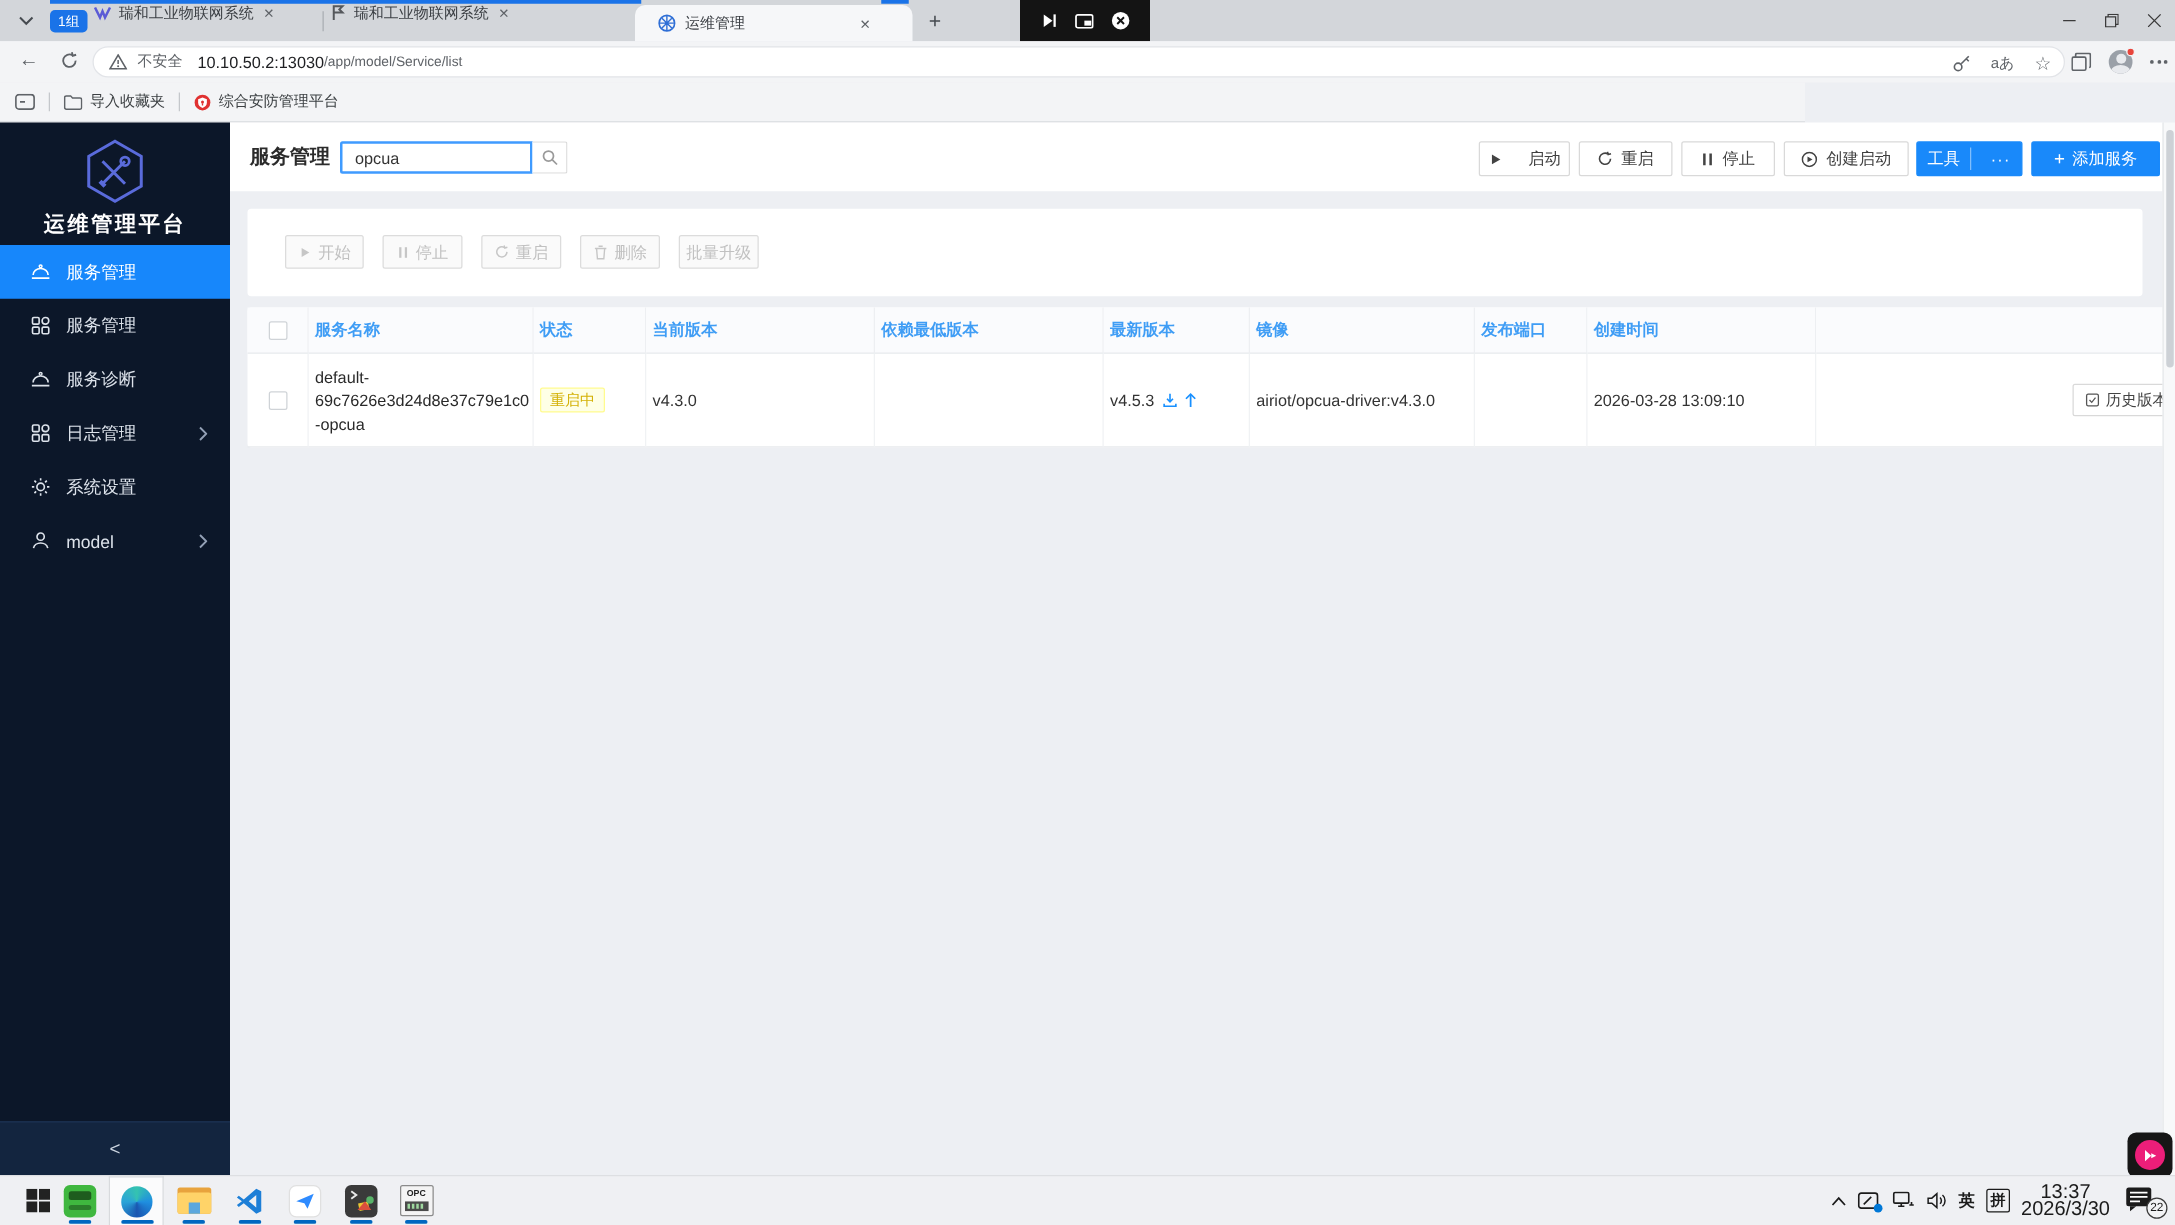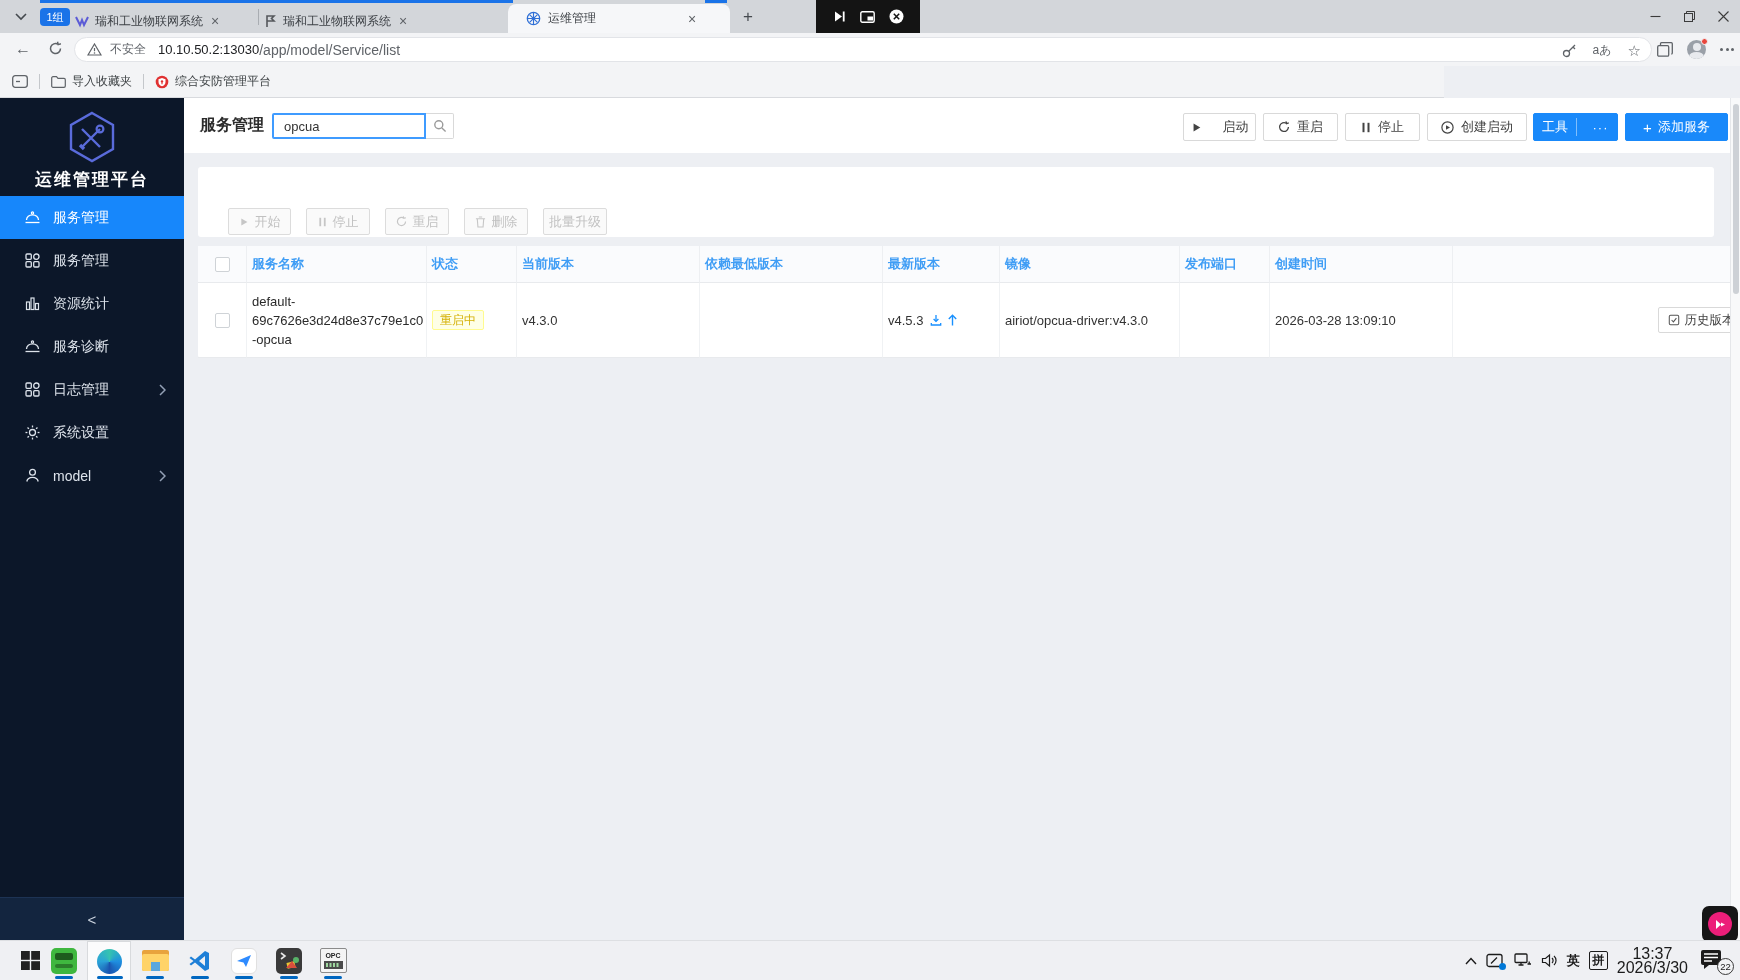--- a/index.html
+++ b/index.html
@@ -5,36 +5,36 @@
 * { margin:0; padding:0; box-sizing:border-box; }
 body { font-family:"Liberation Sans","DejaVu Sans",sans-serif; }
 .screen { position:relative; width:1740px; height:980px; overflow:hidden; background:#edeff3; }
 .abs { position:absolute; }
 
 
 .tabbar { position:absolute; left:0; top:0; width:1740px; height:33px; background:#d3d6da; }
 .tab-search { position:absolute; left:8px; top:4px; width:26px; height:25px; border-radius:6px; display:flex; align-items:center; justify-content:center; }
 .group-badge { position:absolute; left:40px; top:8px; width:30px; height:18px; background:#1a73e8; border-radius:4px; color:#fff; font-size:11px; display:flex; align-items:center; justify-content:center; }
 .group-line { position:absolute; top:0; height:3px; background:#1a73e8; }
-.tab { position:absolute; top:12px; height:18px; display:flex; align-items:center; }
+.tab { position:absolute; top:1px; height:18px; display:flex; align-items:center; }
 .tab .title { font-size:12px; color:#3b3f44; white-space:nowrap; overflow:hidden; }
 .tab-close { font-size:14px; color:#5f6368; margin-left:8px; line-height:1; }
 .tab.active-tab { background:#f6f7f9; border-radius:8px 8px 0 0; top:4px; height:29px; }
 .tab-sep { position:absolute; top:9px; width:1px; height:16px; background:#a9adb2; }
 .newtab { position:absolute; left:736px; top:5px; width:24px; height:24px; font-size:17px; color:#454a4f; display:flex; align-items:center; justify-content:center; }
 .media-widget { position:absolute; left:816px; top:0; width:104px; height:33px; background:#141414; display:flex; align-items:center; justify-content:center; gap:14px; }
 .win-controls { position:absolute; right:0; top:0; height:33px; display:flex; }
 .win-btn { width:34px; height:33px; display:flex; align-items:center; justify-content:center; }
 
 .toolbar { position:absolute; left:0; top:33px; width:1740px; height:33px; background:#f3f4f6; }
 .nav-glyph { font-size:16px; color:#5f6368; }
 .addressbar { position:absolute; left:74px; top:4px; width:1578px; height:25px; background:#fff; border:1px solid #e2e4e8; border-radius:13px; display:flex; align-items:center; }
 .addr-sec { font-size:12px; color:#5f6368; margin-left:8px; }
 .addr-host { font-size:13px; color:#202124; margin-left:12px; }
-.addr-path { font-size:14px; color:#5f6368; }
+.addr-path { font-size:11px; color:#5f6368; }
 .addr-icons { position:absolute; right:10px; top:0; height:25px; display:flex; align-items:center; gap:16px; }
 .chrome-right { position:absolute; right:6px; top:4px; height:25px; display:flex; align-items:center; gap:14px; }
 
 .bookmarksbar { position:absolute; left:0; top:66px; width:1444px; height:32px; background:#f3f4f6; border-bottom:1px solid #d8dade; display:flex; align-items:center; }
 .bm-sep { width:1px; height:15px; background:#c4c7cb; margin:0 11px; }
 .bm-item { display:flex; align-items:center; gap:6px; font-size:12px; color:#3c4043; }
 
 
 .sidebar { position:absolute; left:0; top:98px; width:184px; height:842px; background:#0c1729; }
 .side-title { position:absolute; top:70px; width:184px; text-align:center; color:#fff; font-size:17px; font-weight:bold; letter-spacing:2px; }
@@ -52,21 +52,21 @@
 .search-btn { width:28px; height:26px; background:#fff; border:1px solid #d9d9d9; border-left:none; border-radius:0 2px 2px 0; display:flex; align-items:center; justify-content:center; }
 .btn { height:28px; background:#fff; border:1px solid #d9d9d9; border-radius:2px; font-size:13px; color:#404040; display:flex; align-items:center; justify-content:center; gap:7px; }
 .btn-blue { background:#1989fa; border-color:#1989fa; color:#fff; }
 .hb { position:absolute; top:15px; }
 .tools-split { display:flex; width:85px; padding:0; }
 .tools-main { flex:1; display:flex; align-items:center; justify-content:center; border-right:1px solid rgba(255,255,255,.45); }
 .tools-more { width:33px; display:flex; align-items:center; justify-content:center; letter-spacing:1px; }
 
 .card1 { position:absolute; left:198px; top:167px; width:1516px; height:70px; background:#fff; border-radius:3px; }
 .batchrow { display:flex; gap:15px; padding:21px 0 0 30px; }
-.btn-dis { height:27px; background:#fafafa; border:1px solid #dcdcdc; border-radius:2px; color:#c1c1c1; font-size:13px; display:flex; align-items:center; justify-content:center; gap:6px;margin-top:20px; }
+.btn-dis { height:27px; background:#fafafa; border:1px solid #dcdcdc; border-radius:2px; color:#c1c1c1; font-size:13px; display:flex; align-items:center; justify-content:center; gap:6px; }
 
 .card2 { position:absolute; left:198px; top:246px; width:1736px; background:#fff; border-radius:3px; }
 .tgrid { display:grid; grid-template-columns:49px 180px 90px 183px 183px 117px 180px 90px 183px 1fr; }
 .th { height:37px; background:#fafbfd; color:#3f9df5; font-size:13px; font-weight:600; display:flex; align-items:center; padding-left:5px; border-bottom:1px solid #e8eaed; border-right:1px solid #edeff2; }
 .th.last, .td.last { border-right:none; }
 .td { height:75px; font-size:13px; color:#333; display:flex; align-items:center; padding-left:5px; border-bottom:1px solid #e8eaed; border-right:1px solid #f0f2f4; }
 .cellcb { justify-content:center; padding-left:0; }
 .checkbox { width:15px; height:15px; background:#fff; border:1px solid #cfd3d7; border-radius:2px; }
 .name-lines { font-size:13px; color:#2a2a2a; line-height:19px; }
 .tag-warn { background:#feffe6; border:1px solid #fffb8f; color:#d4b106; font-size:12px; padding:2px 7px; border-radius:2px; line-height:14px; }
@@ -270,28 +270,20 @@
         <svg width="17" height="17" viewBox="0 0 17 17">
             <rect x="2" y="2" width="5.3" height="5.3" rx="1" stroke="#dde3eb" stroke-width="1.3" fill="none"></rect>
             <rect x="9.7" y="2" width="5.3" height="5.3" rx="2.6" stroke="#dde3eb" stroke-width="1.3" fill="none"></rect>
             <rect x="2" y="9.7" width="5.3" height="5.3" rx="1" stroke="#dde3eb" stroke-width="1.3" fill="none"></rect>
             <rect x="9.7" y="9.7" width="5.3" height="5.3" rx="1" stroke="#dde3eb" stroke-width="1.3" fill="none"></rect>
           </svg>
         <span>服务管理</span>
       </div>
       <div class="menu-item">
         <svg width="17" height="17" viewBox="0 0 17 17">
-            <rect x="2.5" y="7" width="3" height="7.5" stroke="#dde3eb" stroke-width="1.2" fill="none"></rect>
-            <rect x="7" y="3" width="3" height="11.5" stroke="#dde3eb" stroke-width="1.2" fill="none"></rect>
-            <rect x="11.5" y="8.5" width="3" height="6" stroke="#dde3eb" stroke-width="1.2" fill="none"></rect>
-          </svg>
-        <span>资源统计</span>
-      </div>
-      <div class="menu-item">
-        <svg width="17" height="17" viewBox="0 0 17 17">
             <path d="M2.5 11 A6 5.2 0 0 1 14.5 11" stroke="#dde3eb" stroke-width="1.3" fill="none"></path>
             <path d="M1.5 13.5 H15.5" stroke="#dde3eb" stroke-width="1.3"></path>
             <circle cx="8.5" cy="4" r="1.1" stroke="#dde3eb" stroke-width="1.2" fill="none"></circle>
           </svg>
         <span>服务诊断</span>
       </div>
       <div class="menu-item">
         <svg width="17" height="17" viewBox="0 0 17 17">
             <rect x="2" y="2" width="5.3" height="5.3" rx="1" stroke="#dde3eb" stroke-width="1.3" fill="none"></rect>
             <rect x="9.7" y="2" width="5.3" height="5.3" rx="2.6" stroke="#dde3eb" stroke-width="1.3" fill="none"></rect>

